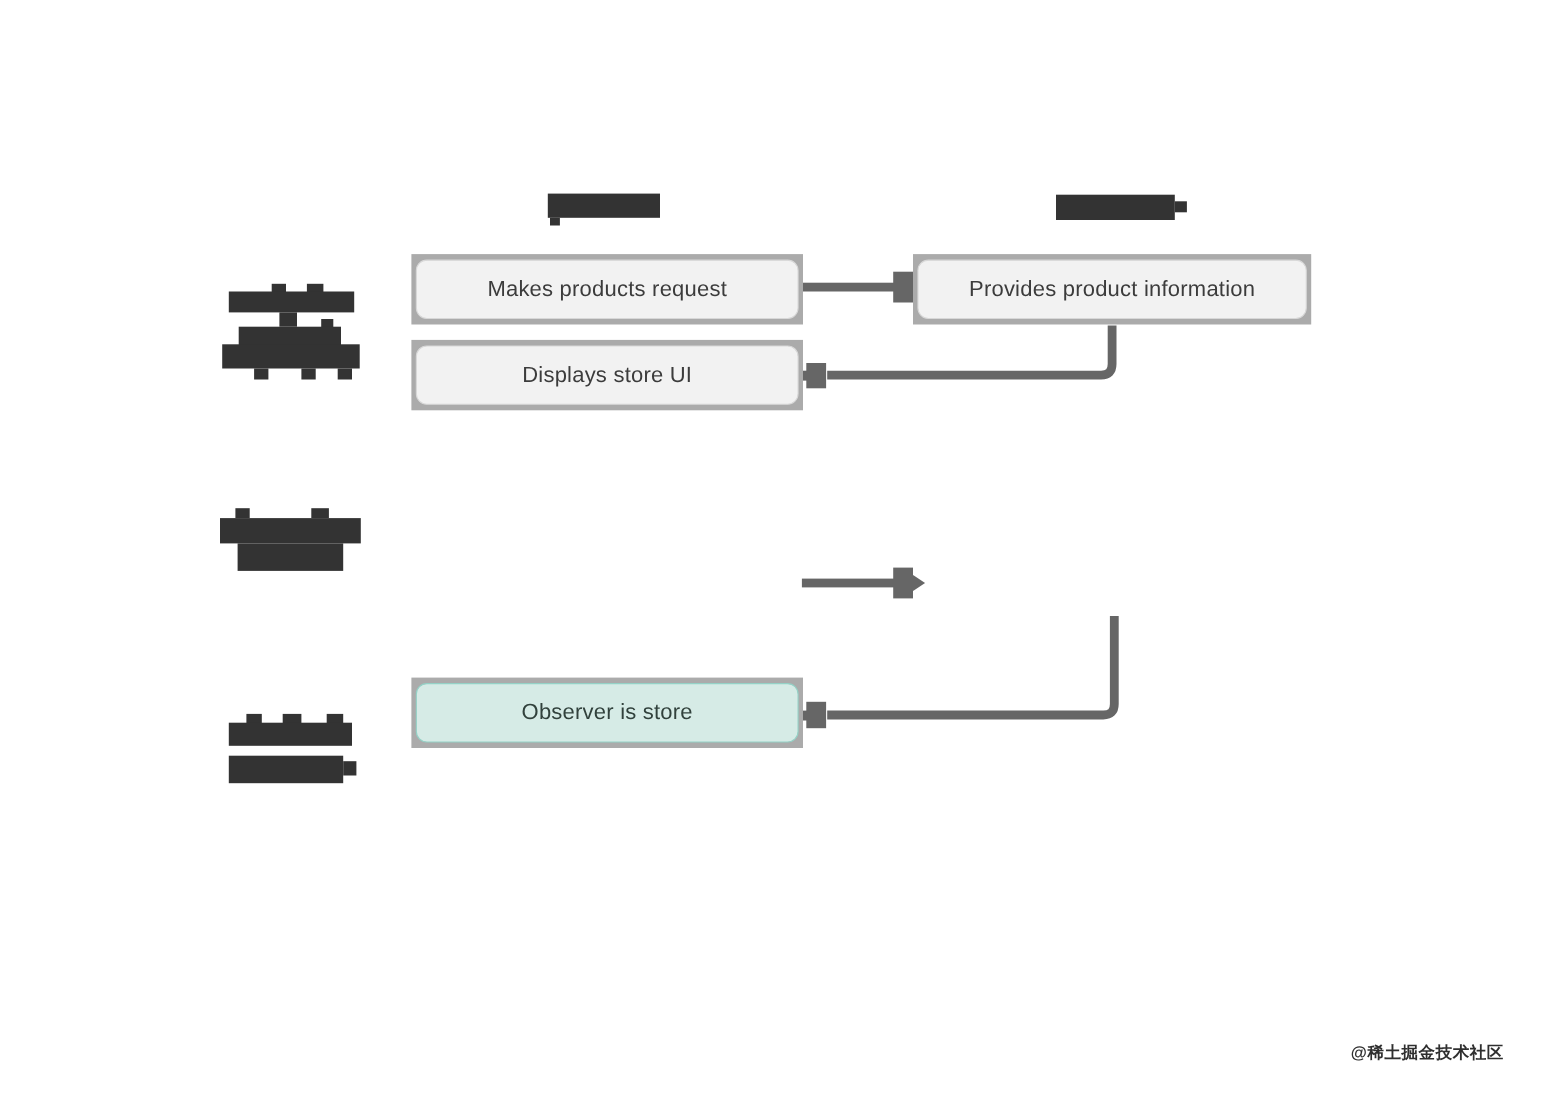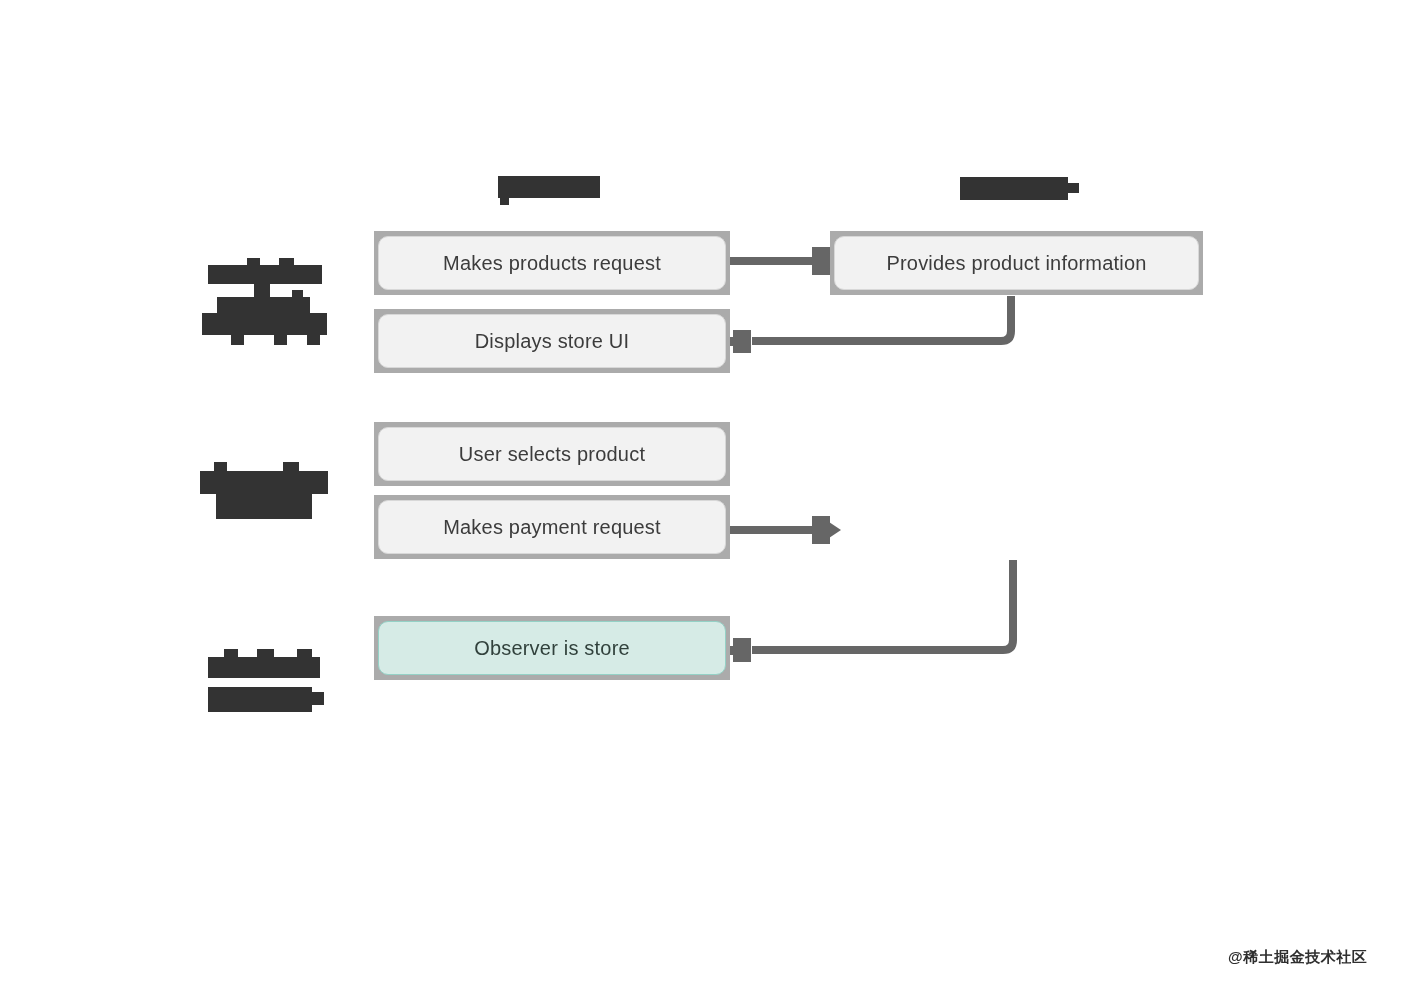--- a/index.html
+++ b/index.html
@@ -102,40 +102,30 @@
       <span>Makes products request</span>
     </div>
   </div>
 
   <div class="node-frame" style="left:374px;top:309px;width:356px;height:64px;">
     <div class="node gray">
       <span>Displays store UI</span>
     </div>
   </div>
 
-  <div class="node-frame" style="left:374px;top:422px;width:356px;height:64px;">
-    <div class="node gray">
-      <span>User selects product</span>
-    </div>
-  </div>
 
-  <div class="node-frame" style="left:374px;top:495px;width:356px;height:64px;">
-    <div class="node gray">
-      <span>Makes payment request</span>
-    </div>
-  </div>
 
   <div class="node-frame" style="left:374px;top:616px;width:356px;height:64px;">
     <div class="node teal">
       <span>Observer is store</span>
     </div>
   </div>
 
 
-  <div class="node-frame" style="left:830px;top:231px;width:362px;height:64px;padding-left:11px;">
+  <div class="node-frame" style="left:830px;top:231px;width:362px;height:64px;">
     <div class="node gray">
       <span>Provides product information</span>
     </div>
   </div>
 
 
   <div class="watermark">
     <span class="wm-text">@稀土掘金技术社区</span>
 
   </div>

